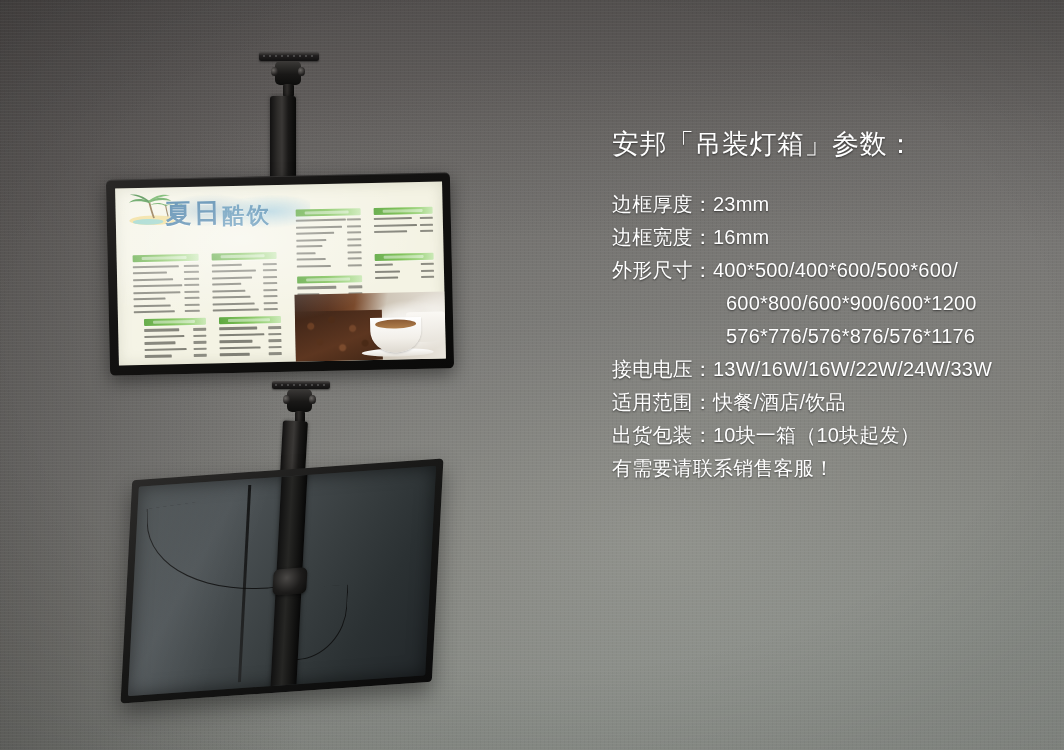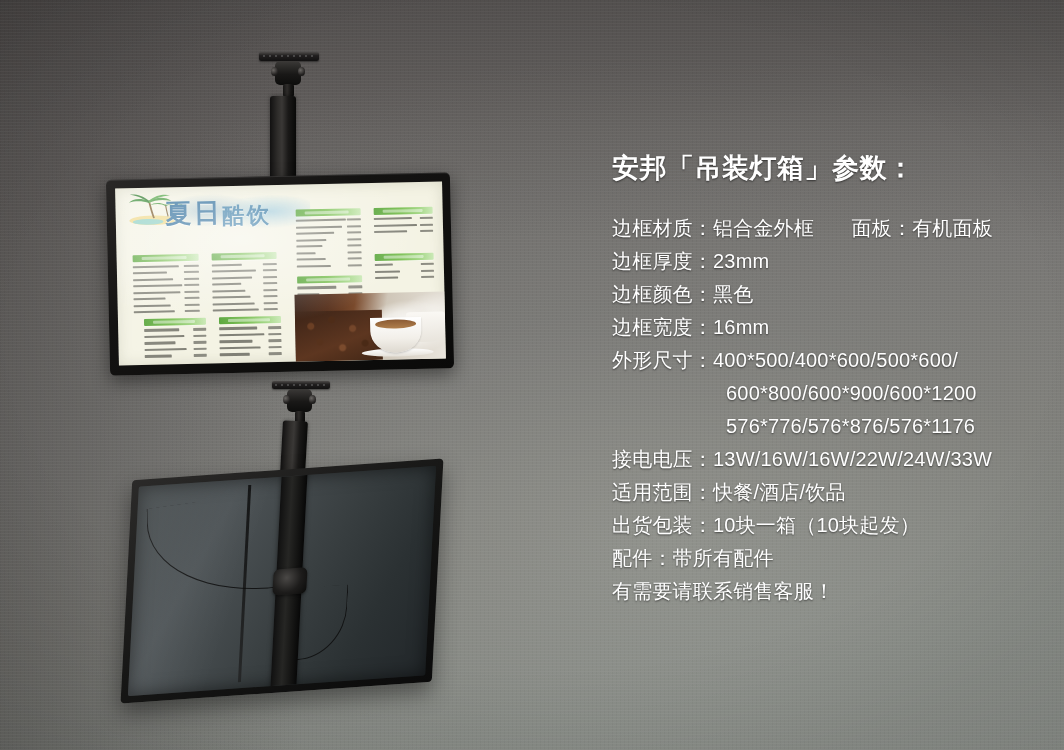--- a/index.html
+++ b/index.html
@@ -368,25 +368,24 @@
   .specs {
     position: absolute;
     left: 612px;
     top: 126px;
     width: 438px;
     color: #ffffff;
     text-shadow: 0 1px 2px rgba(0,0,0,.55);
   }
   .specs-title {
     font-size: 27px;
-    font-weight: bold;
+    font-weight: normal;
     letter-spacing: .5px;
     margin-bottom: 26px;
     white-space: nowrap;
-    margin-top: 24px;
   }
   .spec-line {
     font-size: 20px;
     line-height: 33px;
     white-space: nowrap;
     letter-spacing: .2px;
   }
   .spec-line.indent {
     padding-left: 114px;
   }
@@ -690,32 +689,25 @@
         <div class="cable2"></div>
         <div class="back-bracket"></div>
         <div class="back-hub"></div>
       </div>
     </div>
   </div>
 
   <div class="specs">
     <div class="specs-title">安邦「吊装灯箱」参数：</div>
 
-    <div class="spec-line">
-      <span>边框材质：铝合金外框</span>
-      <span class="val-gap"></span>
-      <span>面板：有机面板</span>
-    </div>
 
     <div class="spec-line">边框厚度：23mm</div>
-    <div class="spec-line">边框颜色：黑色</div>
     <div class="spec-line">边框宽度：16mm</div>
     <div class="spec-line">外形尺寸：400*500/400*600/500*600/</div>
     <div class="spec-line indent">600*800/600*900/600*1200</div>
     <div class="spec-line indent">576*776/576*876/576*1176</div>
     <div class="spec-line">接电电压：13W/16W/16W/22W/24W/33W</div>
     <div class="spec-line">适用范围：快餐/酒店/饮品</div>
     <div class="spec-line">出货包装：10块一箱（10块起发）</div>
-    <div class="spec-line">配件：带所有配件</div>
     <div class="spec-line">有需要请联系销售客服！</div>
   </div>
 
 </div>
 
 </body></html>

